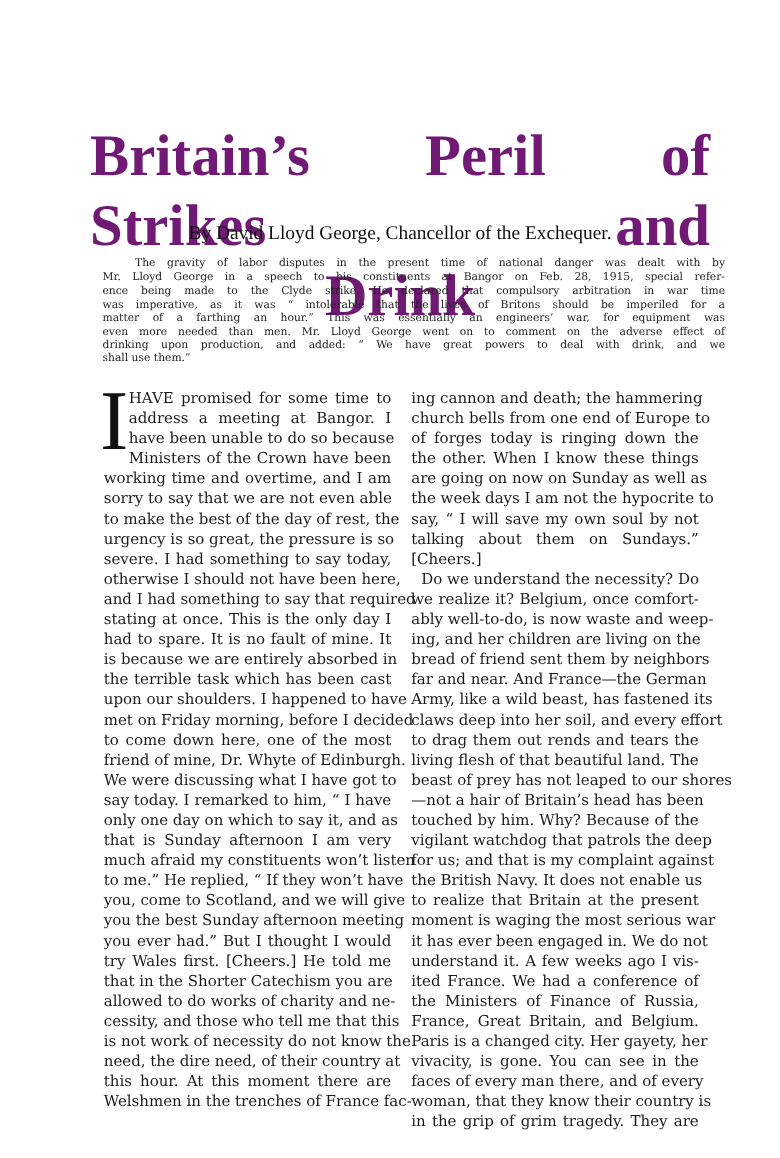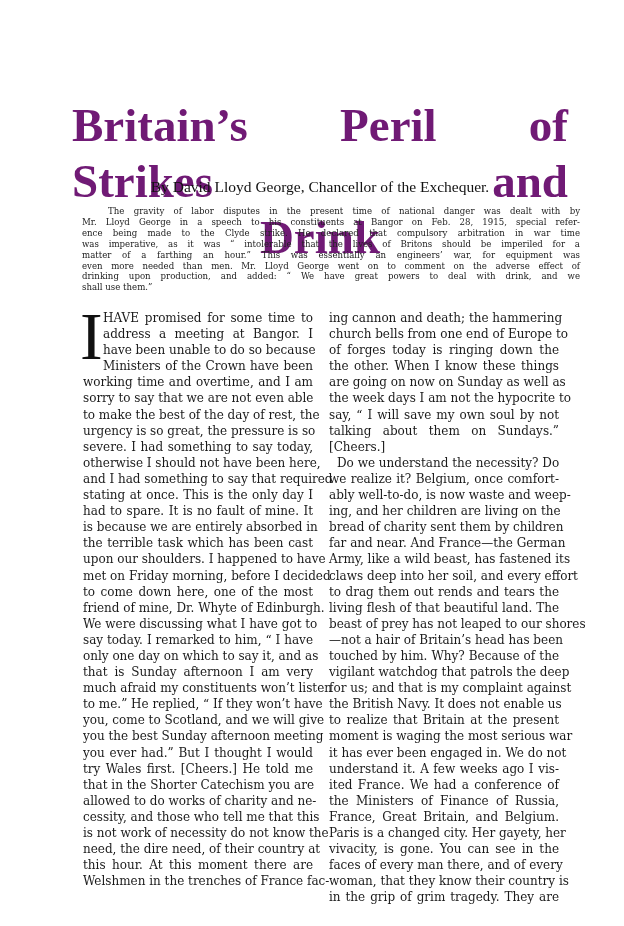--- a/index.html
+++ b/index.html
@@ -120,21 +120,21 @@
     <span class="line">the other. When I know these things</span>
     <span class="line">are going on now on Sunday as well as</span>
     <span class="line">the week days I am not the hypocrite to</span>
     <span class="line">say, “ I will save my own soul by not</span>
     <span class="line">talking about them on Sundays.”</span>
     <span class="line last">[Cheers.]</span>
     <span class="line indent">Do we understand the necessity? Do</span>
     <span class="line">we realize it? Belgium, once comfort-</span>
     <span class="line">ably well-to-do, is now waste and weep-</span>
     <span class="line">ing, and her children are living on the</span>
-    <span class="line">bread of charity sent them by children</span>
+    <span class="line">bread of friend sent them by neighbors</span>
     <span class="line">far and near. And France—the German</span>
     <span class="line">Army, like a wild beast, has fastened its</span>
     <span class="line">claws deep into her soil, and every effort</span>
     <span class="line">to drag them out rends and tears the</span>
     <span class="line">living flesh of that beautiful land. The</span>
     <span class="line">beast of prey has not leaped to our shores</span>
     <span class="line">—not a hair of Britain’s head has been</span>
     <span class="line">touched by him. Why? Because of the</span>
     <span class="line">vigilant watchdog that patrols the deep</span>
     <span class="line">for us; and that is my complaint against</span>

